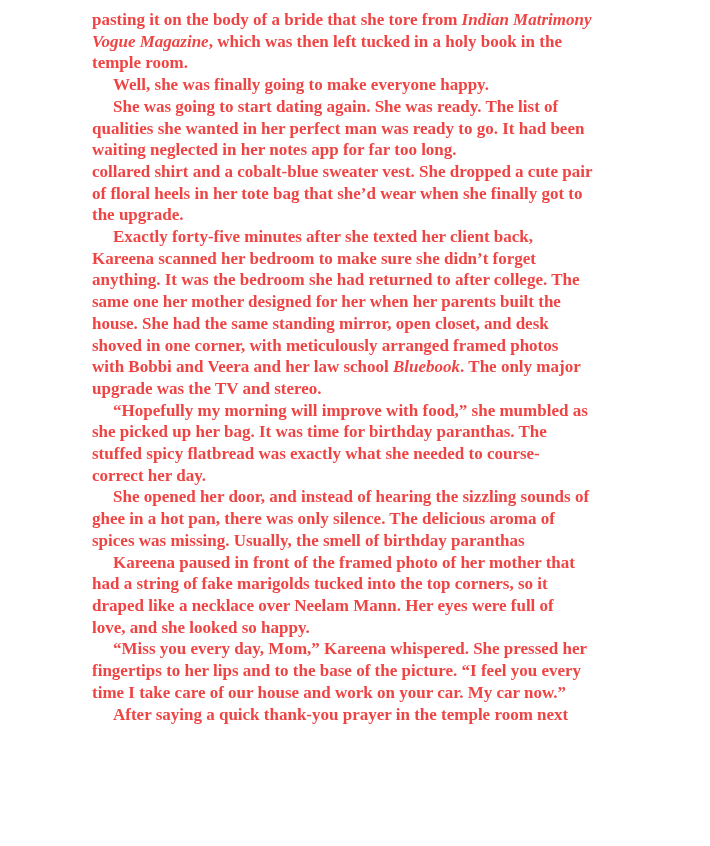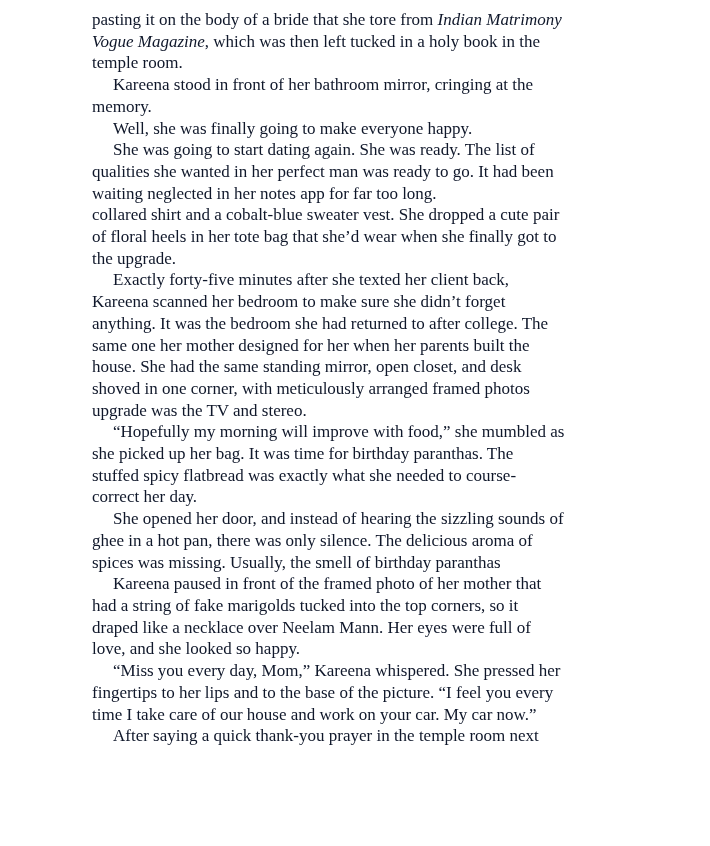--- a/index.html
+++ b/index.html
@@ -34,29 +34,25 @@
   .line.indent {
     text-indent: 21px;
   }
   .italic {
     font-style: italic;
   }
 </style>
 </head>
 <body style="background: rgb(255, 255, 255);">
 
-<div class="book-page" style="color: #0f172a;">
+<div class="book-page" style="color: #ef4444; font-weight: bold;">
     <div class="paragraph">
       <div class="line"><span class="">pasting it on the body of a bride that she tore from </span><span class="italic">Indian Matrimony</span></div>
       <div class="line"><span class="italic">Vogue Magazine</span><span class="">, which was then left tucked in a holy book in the</span></div>
       <div class="line"><span class="">temple room.</span></div>
-    </div>
-    <div class="paragraph">
-      <div class="line indent"><span class="">Kareena stood in front of her bathroom mirror, cringing at the</span></div>
-      <div class="line"><span class="">memory.</span></div>
     </div>
     <div class="paragraph">
       <div class="line indent"><span class="">Well, she was finally going to make everyone happy.</span></div>
     </div>
     <div class="paragraph">
       <div class="line indent"><span class="">She was going to start dating again. She was ready. The list of</span></div>
       <div class="line"><span class="">qualities she wanted in her perfect man was ready to go. It had been</span></div>
       <div class="line"><span class="">waiting neglected in her notes app for far too long.</span></div>
     </div>
     <div class="paragraph">
@@ -64,20 +60,21 @@
       <div class="line"><span class="">of floral heels in her tote bag that she’d wear when she finally got to</span></div>
       <div class="line"><span class="">the upgrade.</span></div>
     </div>
     <div class="paragraph">
       <div class="line indent"><span class="">Exactly forty-five minutes after she texted her client back,</span></div>
       <div class="line"><span class="">Kareena scanned her bedroom to make sure she didn’t forget</span></div>
       <div class="line"><span class="">anything. It was the bedroom she had returned to after college. The</span></div>
       <div class="line"><span class="">same one her mother designed for her when her parents built the</span></div>
       <div class="line"><span class="">house. She had the same standing mirror, open closet, and desk</span></div>
       <div class="line"><span class="">shoved in one corner, with meticulously arranged framed photos</span></div>
+      <div class="line"><span class="">with Bobbi and Veera and her law school </span><span class="italic">Bluebook</span><span class="">. The only major</span></div>
       <div class="line"><span class="">upgrade was the TV and stereo.</span></div>
     </div>
     <div class="paragraph">
       <div class="line indent"><span class="">“Hopefully my morning will improve with food,” she mumbled as</span></div>
       <div class="line"><span class="">she picked up her bag. It was time for birthday paranthas. The</span></div>
       <div class="line"><span class="">stuffed spicy flatbread was exactly what she needed to course-</span></div>
       <div class="line"><span class="">correct her day.</span></div>
     </div>
     <div class="paragraph">
       <div class="line indent"><span class="">She opened her door, and instead of hearing the sizzling sounds of</span></div>

